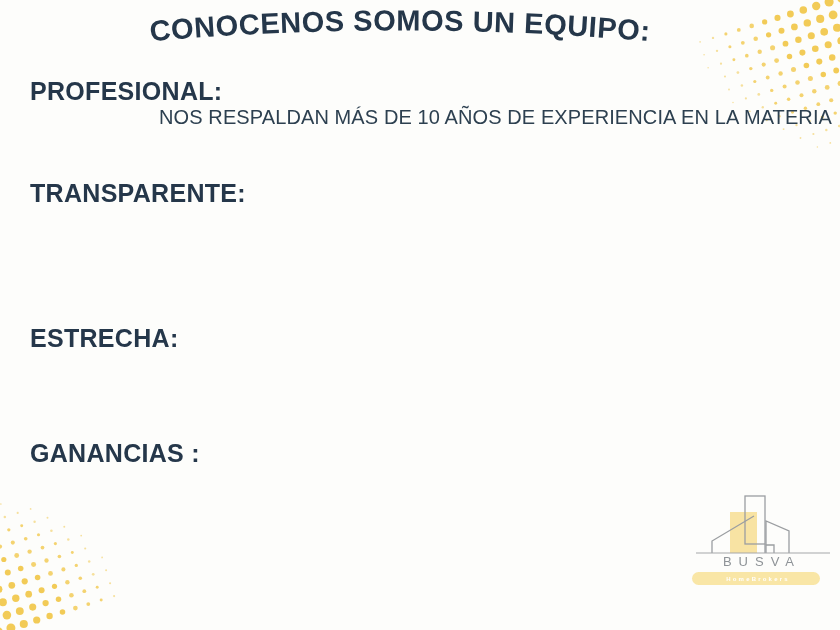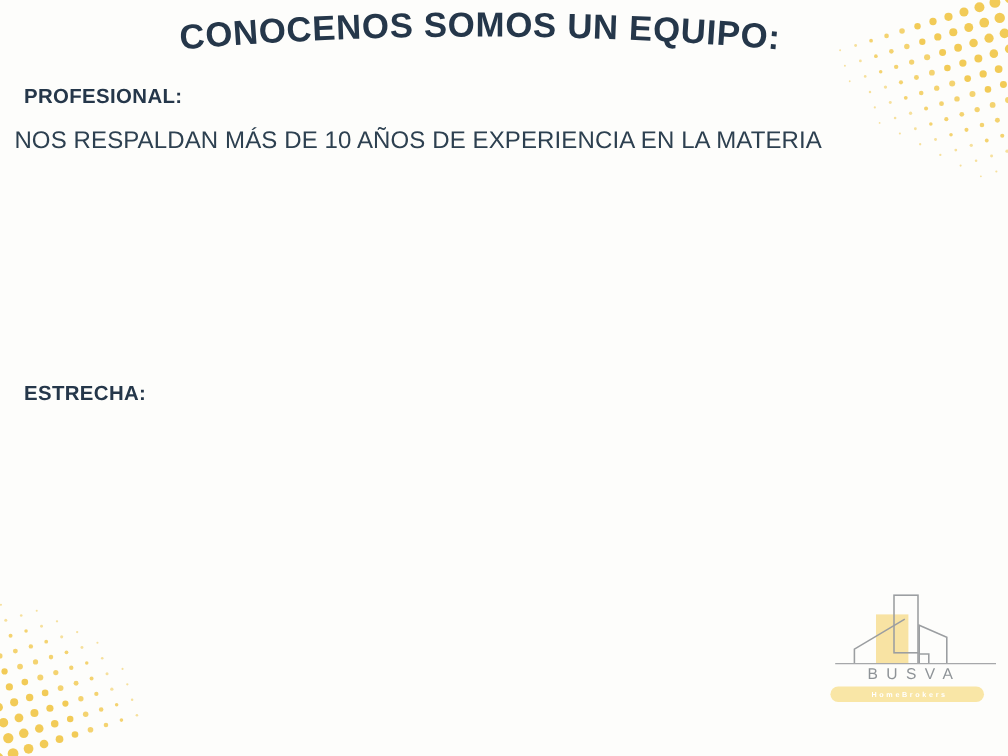--- a/index.html
+++ b/index.html
@@ -12,30 +12,30 @@
   }
   .dots{position:absolute;}
   .dots-tr{top:0;right:0;}
   .dots-bl{bottom:0;left:0;}
   .title-svg{position:absolute;top:0;left:0;}
   .title-text{
     font-family:"Liberation Sans","DejaVu Sans",sans-serif;
     font-weight:700;font-size:29px;letter-spacing:0.5px;fill:#25374A;
   }
   .h{
-    position:absolute;left:12px;margin:8px;
-    font-size:17px;line-height:30px;font-weight:700;
+    position:absolute;left:12px;margin:18px;
+    font-size:25px;line-height:30px;font-weight:700;
     color:#25374A;letter-spacing:0.3px;white-space:pre;
   }
   .b{
     position:absolute;left:12px;margin:0;width:820px;
     font-size:20px;line-height:24px;font-weight:400;
     color:#2D4050;letter-spacing:0.1px;white-space:pre-wrap;
   }
-  .s0h{top:58px;}  .s0b{top:105px;}
+  .s0h{top:58px;}  .s0b{top:105px;text-align:right;}
   .s1h{top:160px;} .s1b{top:206px;}
   .s2h{top:305px;} .s2b{top:348px;}
   .s3h{top:420px;} .s3b{top:464px;}
   .logo-svg{position:absolute;left:688px;top:488px;}
   .logo-name{
     font-family:"Liberation Sans","DejaVu Sans",sans-serif;
     font-size:13px;letter-spacing:7px;fill:#8E9397;
   }
   .logo-tagline{
     font-family:"Liberation Sans","DejaVu Sans",sans-serif;
@@ -216,23 +216,25 @@
       <path id="titleArc" d="M 120 44 Q 400 17 680 44" fill="none"></path>
     </defs>
     <text class="title-text" text-anchor="middle">
       <textPath href="#titleArc" startOffset="50%">CONOCENOS SOMOS UN EQUIPO:</textPath>
     </text>
   </svg>
 
   <h2 class="h s0h">PROFESIONAL:</h2>
   <p class="b s0b">NOS RESPALDAN MÁS DE 10 AÑOS DE EXPERIENCIA EN LA MATERIA</p>
 
+  <h2 class="h s1h">TRANSPARENTE:</h2>
 
   <h2 class="h s2h">ESTRECHA:</h2>
 
+  <h2 class="h s3h">GANANCIAS :</h2>
 
   <svg class="logo-svg" width="150" height="100" viewBox="0 0 150 100">
     <g>
       <rect x="42" y="24" width="27" height="41" fill="#F8E3A3"></rect>
       <g fill="none" stroke="#9B9EA1" stroke-width="1.3" stroke-linejoin="miter">
         <rect x="57" y="8" width="20" height="48"></rect>
         <line x1="77" y1="56" x2="77" y2="65"></line>
         <polyline points="24,65 24,53 66,28"></polyline>
         <path d="M 78 65 L 78 33 L 101 43 L 101 65"></path>
         <polyline points="78,57 86,57 86,65"></polyline>

